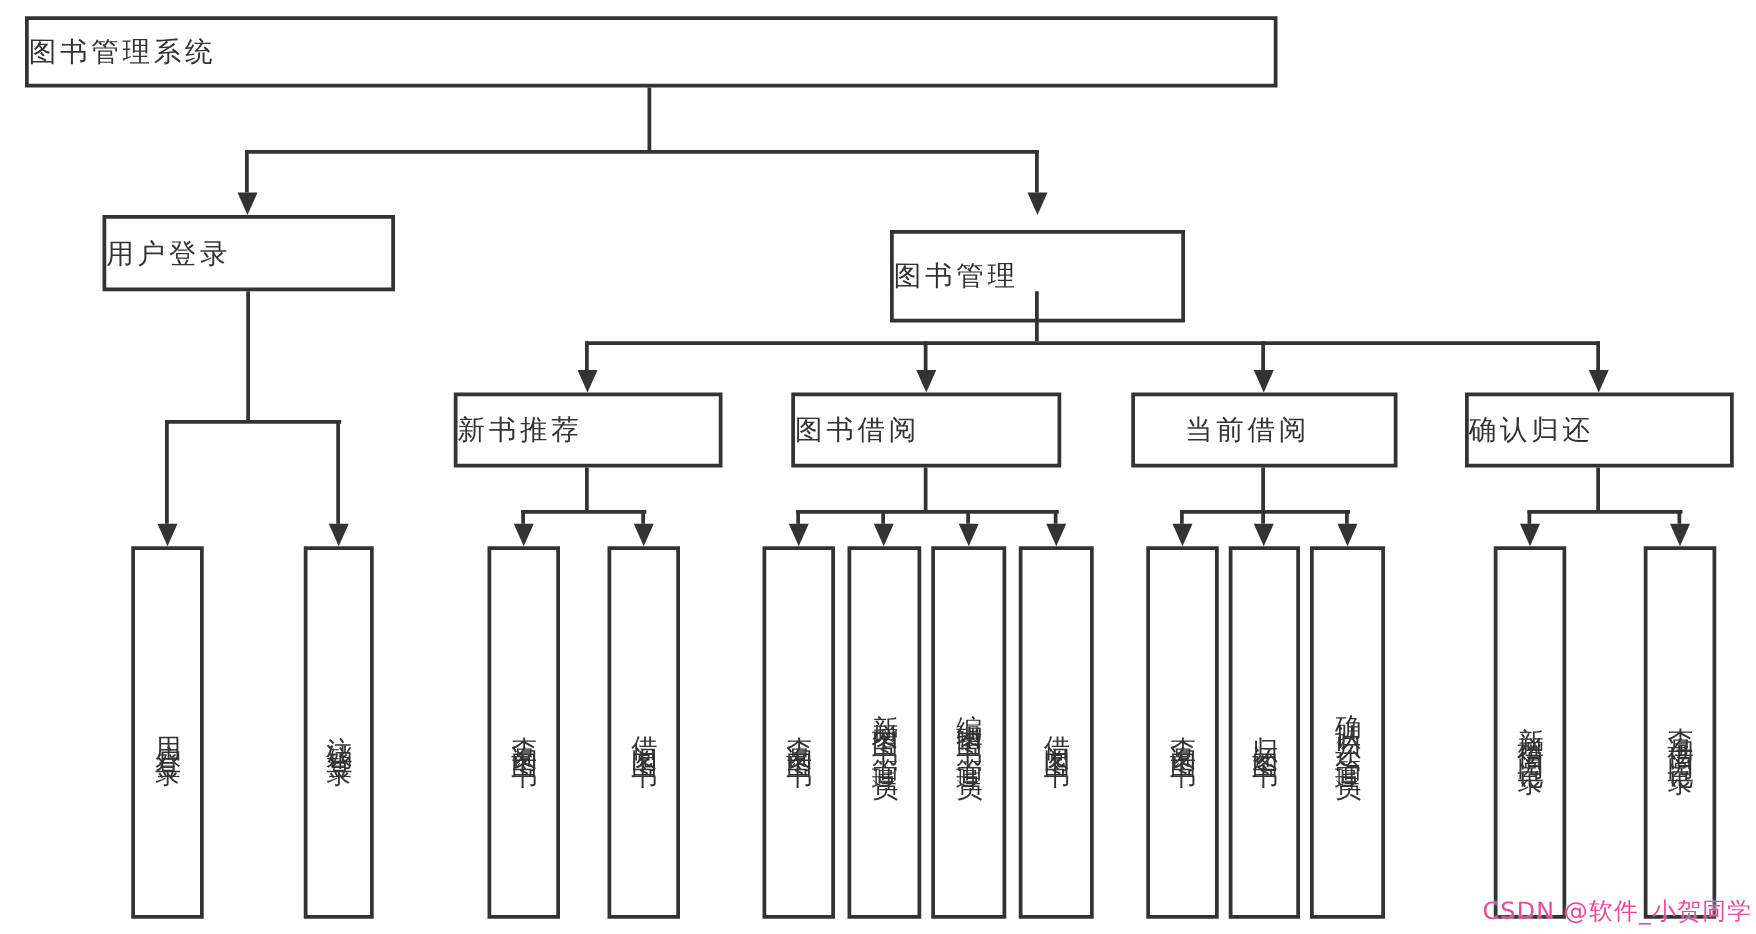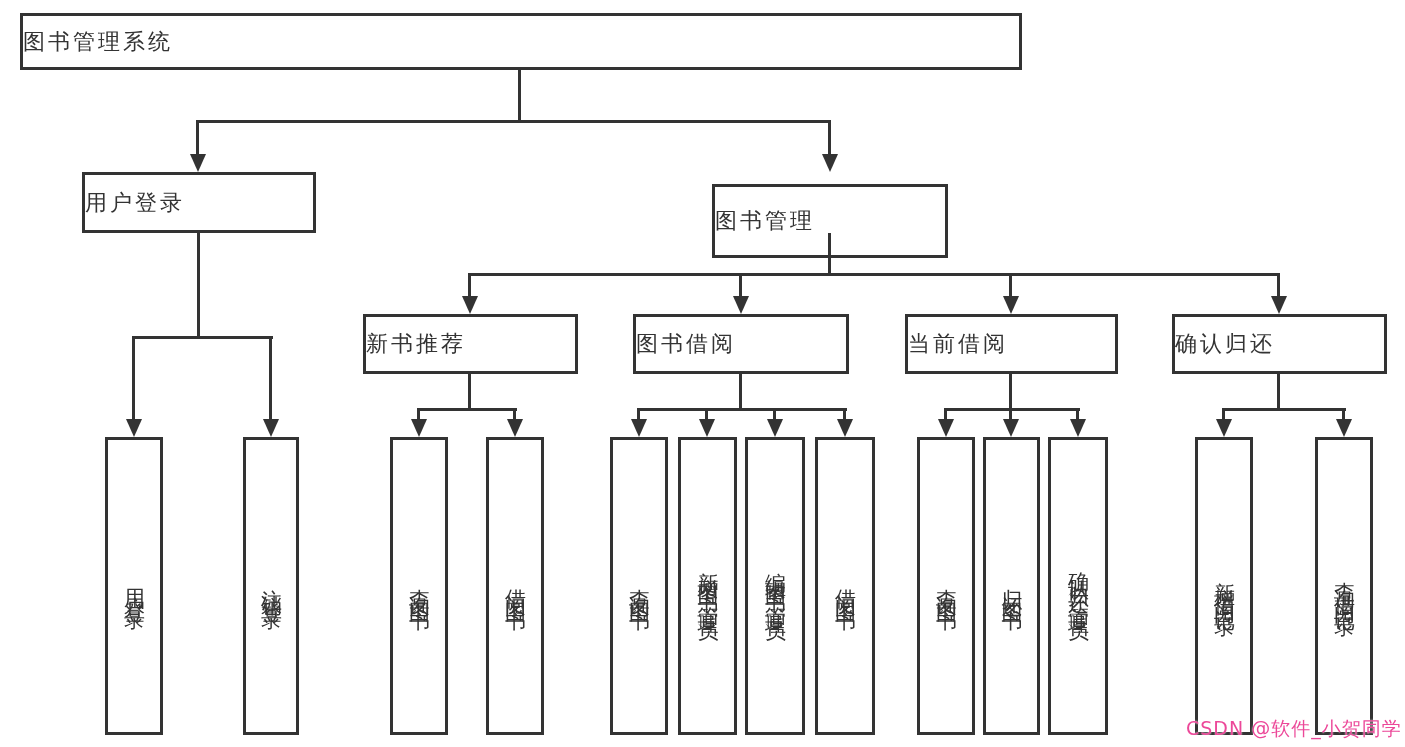--- a/index.html
+++ b/index.html
@@ -112,21 +112,21 @@
   <div class="arrow" style="left:733px;  top:296px;"></div>
   <div class="arrow" style="left:1003px; top:296px;"></div>
   <div class="arrow" style="left:1271px; top:296px;"></div>
 
   <div class="box" style="left:363px; top:314px; width:215px; height:60px;">
     <span>新书推荐</span>
   </div>
   <div class="box" style="left:633px; top:314px; width:216px; height:60px;">
     <span>图书借阅</span>
   </div>
-  <div class="box" style="left:905px; top:314px; width:213px; height:60px;">
+  <div class="box" style="left:905px; top:314px; width:213px; height:60px;padding-left:40px;">
     <span>当前借阅</span>
   </div>
   <div class="box" style="left:1172px; top:314px; width:215px; height:60px;">
     <span>确认归还</span>
   </div>
 
   <div class="vline" style="left:468px; top:374px; height:34px;"></div>
   <div class="hline" style="left:417px; top:408px; width:100px;"></div>
   <div class="vline" style="left:417px; top:408px; height:11px;"></div>
   <div class="vline" style="left:513px; top:408px; height:11px;"></div>

